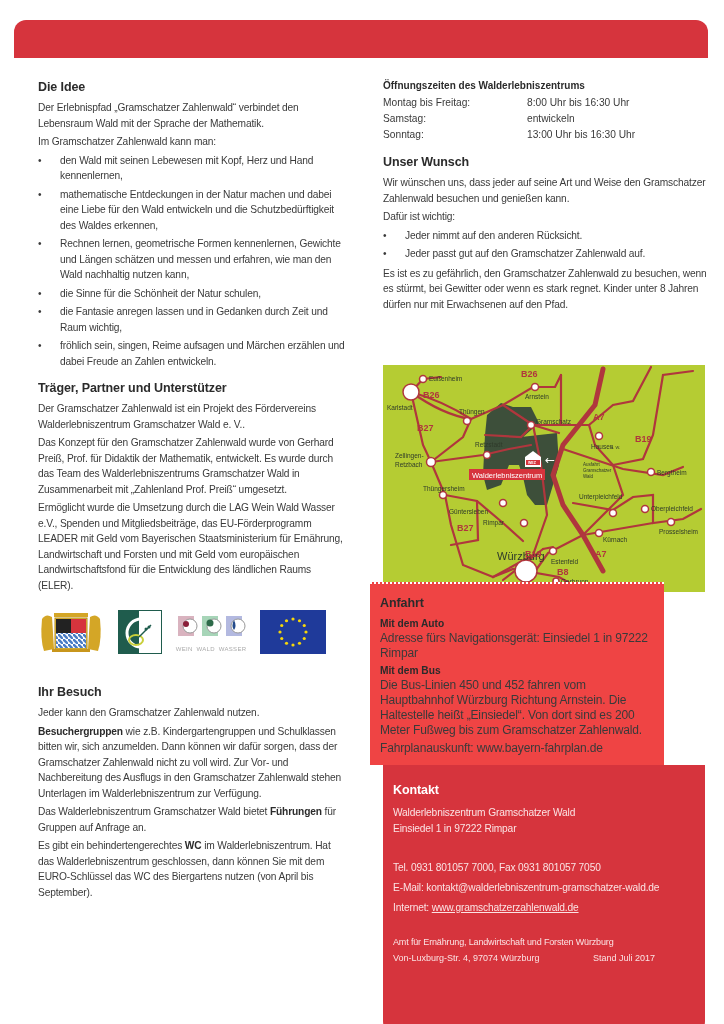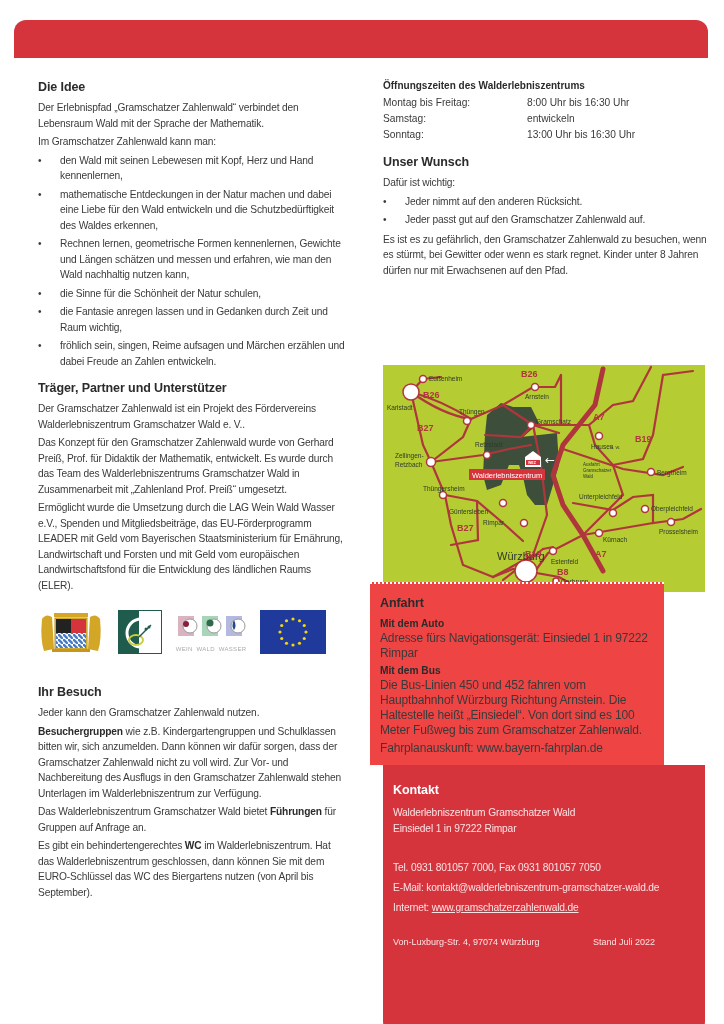--- a/index.html
+++ b/index.html
@@ -164,20 +164,21 @@
       <span class="time">entwickeln</span>
     </div>
     <div class="hours-row">
       <span class="day">Sonntag:</span>
       <span class="time">13:00 Uhr bis 16:30 Uhr</span>
     </div>
   </div>
 
   <div class="section" style="margin-top:12px;">
     <h2>Unser Wunsch</h2>
+    <p>Wir wünschen uns, dass jeder auf seine Art und Weise den Gramschatzer Zahlenwald besuchen und genießen kann.</p>
     <p>Dafür ist wichtig:</p>
     <ul class="bullets">
       <li><span class="dot">•</span><span>Jeder nimmt auf den anderen Rücksicht.</span></li>
       <li><span class="dot">•</span><span>Jeder passt gut auf den Gramschatzer Zahlenwald auf.</span></li>
     </ul>
     <p>Es ist es zu gefährlich, den Gramschatzer Zahlenwald zu besuchen, wenn es stürmt, bei Gewitter oder wenn es stark regnet. Kinder unter 8 Jahren dürfen nur mit Erwachsenen auf den Pfad.</p>
   </div>
 </div>
 
 <div class="map-box">
@@ -282,30 +283,31 @@
     <rect x="86" y="104" width="76" height="11" fill="#d6343d"></rect>
     <text x="89" y="112.5" font-family="Liberation Sans, sans-serif" font-size="7.5" fill="#ffffff">Walderlebniszentrum</text>
   </svg>
 </div>
 
 <div class="anfahrt">
   <h2>Anfahrt</h2>
   <h4>Mit dem Auto</h4>
   <p>Adresse fürs Navigationsgerät: Einsiedel 1 in 97222 Rimpar</p>
   <h4>Mit dem Bus</h4>
-  <p>Die Bus-Linien 450 und 452 fahren vom Hauptbahnhof Würzburg Richtung Arnstein. Die Haltestelle heißt „Einsiedel“. Von dort sind es 100 Meter Fußweg bis zum Gramschatzer Zahlenwald.</p>
+  <p>Die Bus-Linien 450 und 452 fahren vom Hauptbahnhof Würzburg Richtung Arnstein. Die Haltestelle heißt „Einsiedel“. Von dort sind es 200 Meter Fußweg bis zum Gramschatzer Zahlenwald.</p>
   <p>Fahrplanauskunft: www.bayern-fahrplan.de</p>
 </div>
 
 <div class="kontakt">
   <h2>Kontakt</h2>
   <p>Walderlebniszentrum Gramschatzer Wald</p>
   <p>Einsiedel 1 in 97222 Rimpar</p>
   <div class="gap" style="height:22px;"></div>
   <p class="ln">Tel. 0931 801057 7000, Fax 0931 801057 7050</p>
   <p class="ln">E-Mail: kontakt@walderlebniszentrum-gramschatzer-wald.de</p>
   <p class="ln"><span>Internet: </span><a>www.gramschatzerzahlenwald.de</a></p>
   <div class="gap" style="height:16px;"></div>
+  <p class="foot">Amt für Ernährung, Landwirtschaft und Forsten Würzburg</p>
   <div class="foot foot-row">
     <span>Von-Luxburg-Str. 4, 97074 Würzburg</span>
-    <span>Stand Juli 2022</span>
+    <span>Stand Juli 2017</span>
   </div>
 </div>
 
 </body></html>

